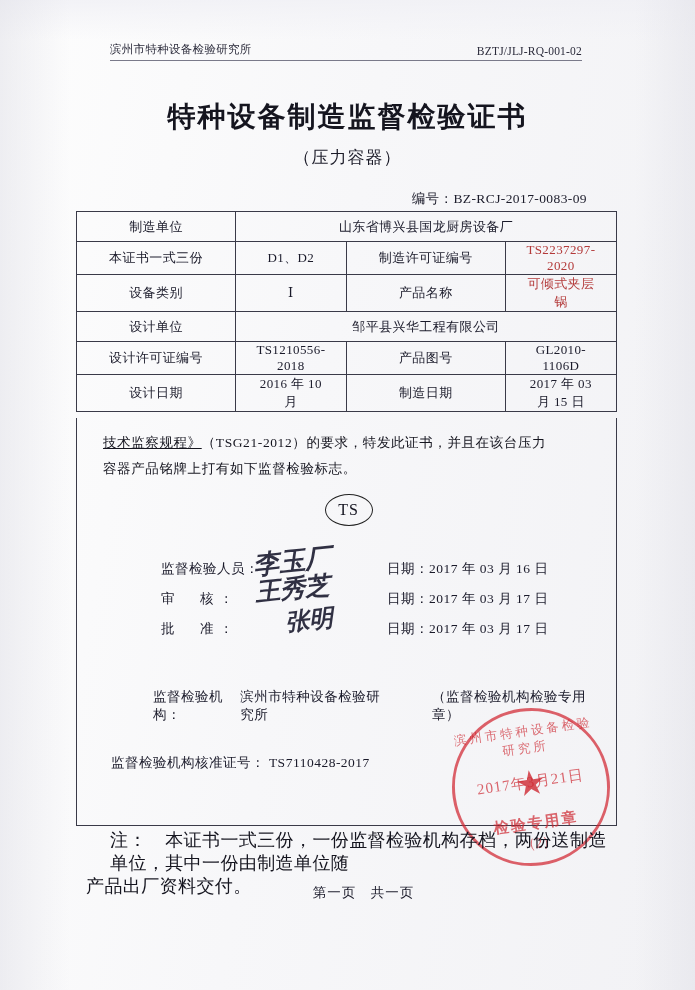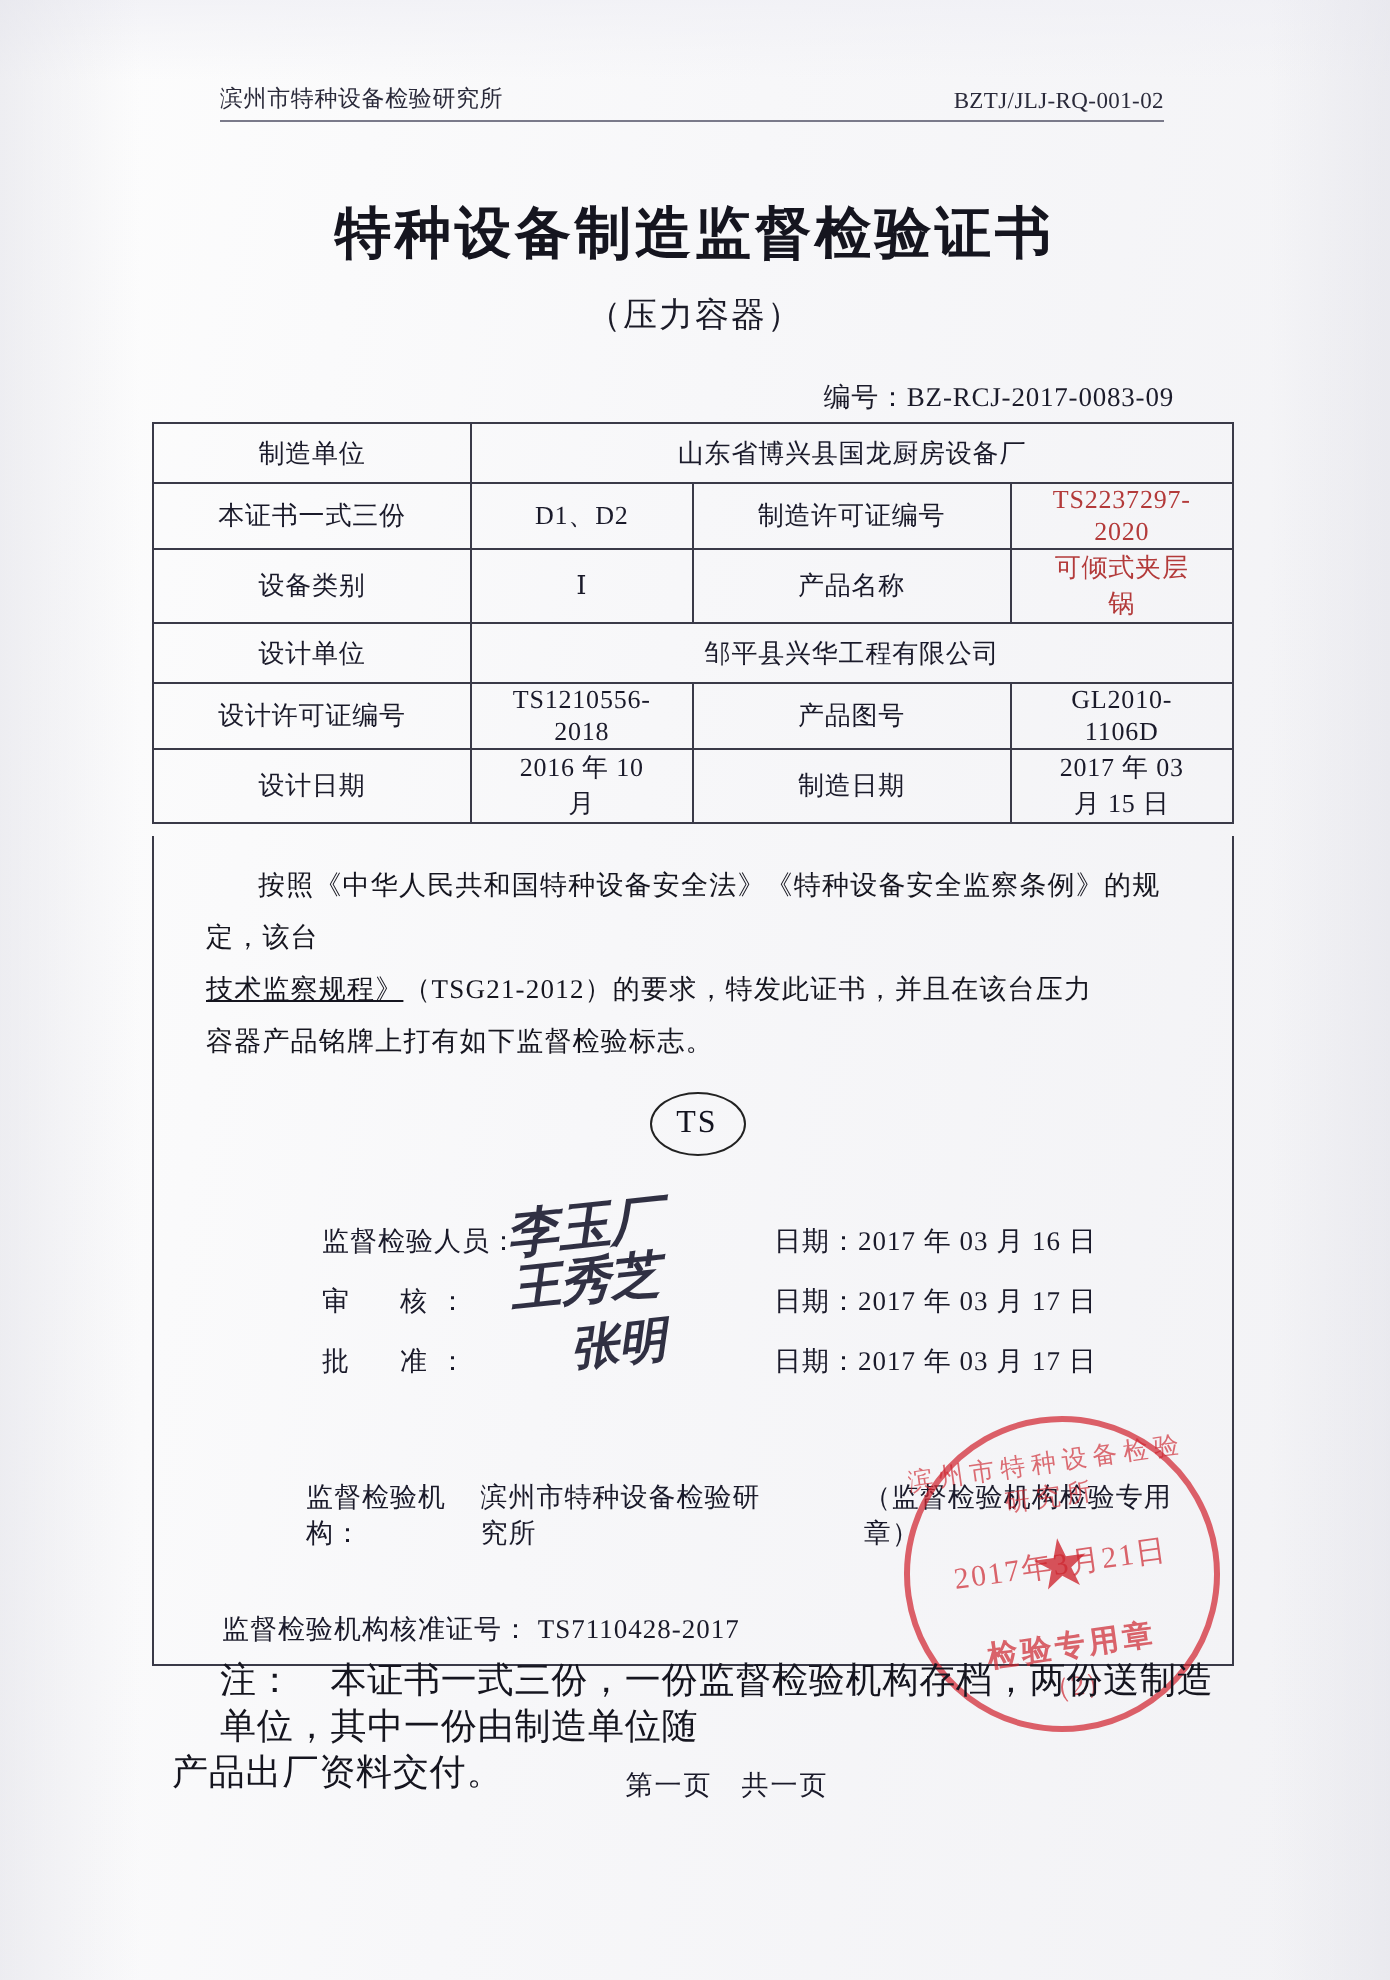--- a/index.html
+++ b/index.html
@@ -326,21 +326,20 @@
         <tr>
           <td class="lbl">设计日期</td>
           <td>2016 年 10 月</td>
           <td class="lbl">制造日期</td>
           <td>2017 年 03 月 15 日</td>
         </tr>
       </tbody>
     </table>
 
     <div class="statement">
-      <div class="stmt-line indent">按照《中华人民共和国特种设备安全法》《特种设备安全监察条例》的规定，该台</div>
       <div class="stmt-line">
         <span class="ul">技术监察规程》</span><span>（TSG21-2012）的要求，特发此证书，并且在该台压力</span>
       </div>
       <div class="stmt-line">容器产品铭牌上打有如下监督检验标志。</div>
 
       <div class="ts-mark">TS</div>
 
       <div class="sig-block">
         <div class="hand h1">李玉厂</div>
         <div class="hand h2">王秀芝</div>

